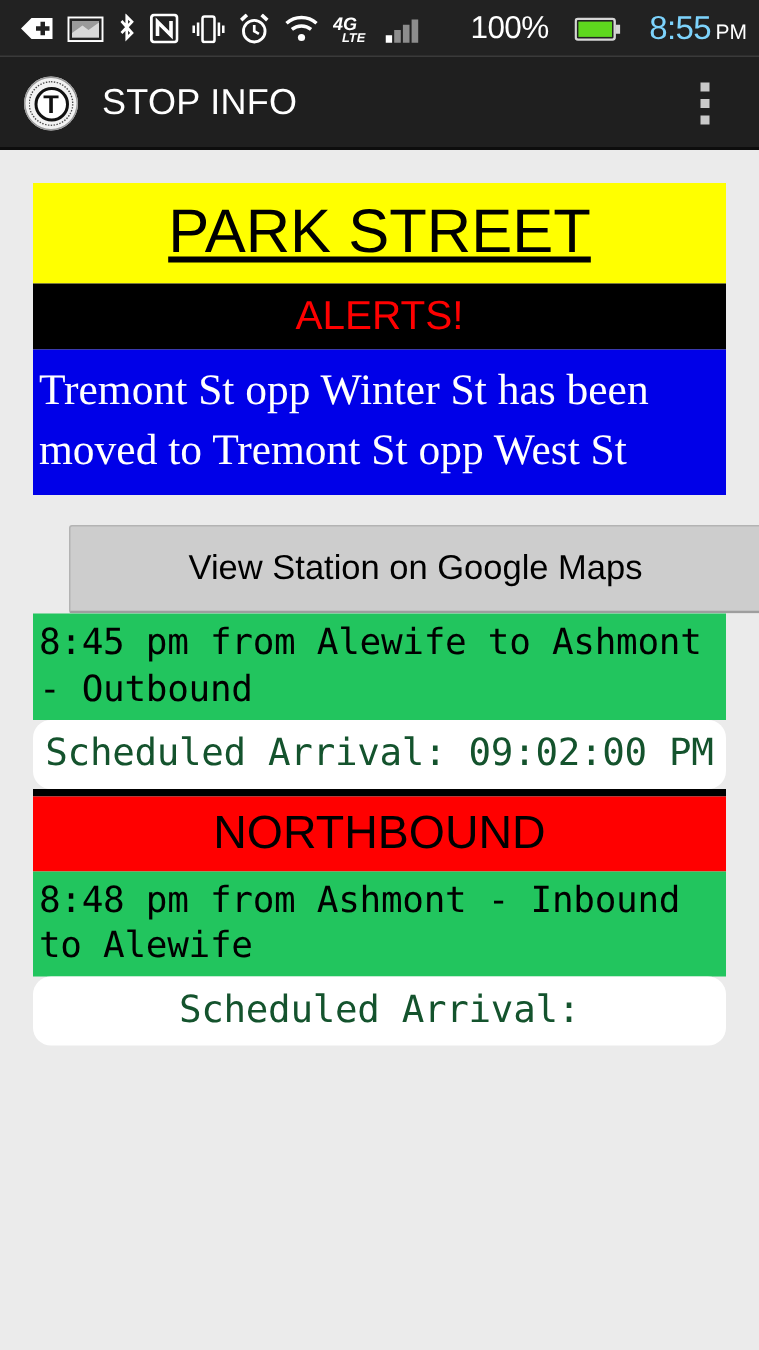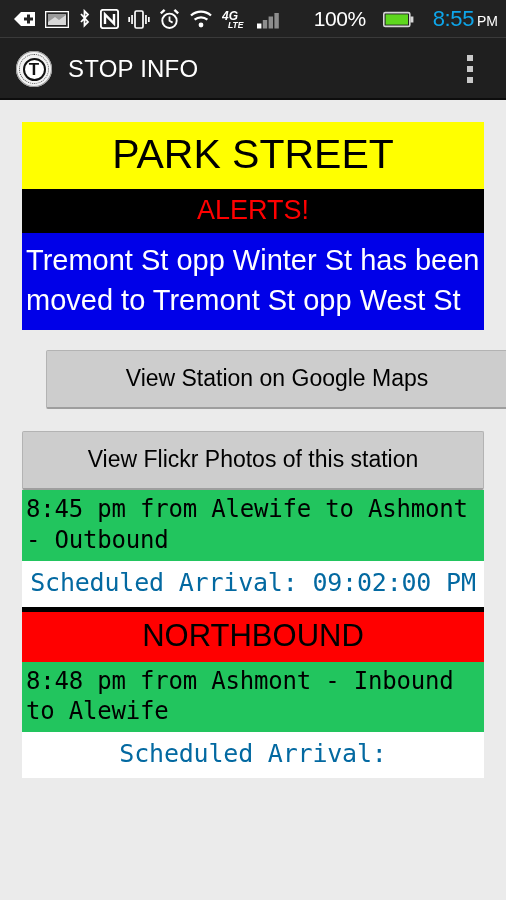--- a/index.html
+++ b/index.html
@@ -24,21 +24,21 @@
     height:1px; background:#3a3a3a;
   }
   .sb-left { display:flex; align-items:center; gap:9px; flex:1; }
   .sb-right { display:flex; align-items:center; gap:17px; }
   .sb-icon { display:block; }
   #status-battery-pct {
     color:#ffffff; font-size:21px; letter-spacing:-0.4px;
     font-family:"Liberation Sans", sans-serif;
   }
   #status-clock {
-    color:#0ea5e9; font-size:22px; letter-spacing:-0.4px;
+    color:#7dd3fc; font-size:22px; letter-spacing:-0.4px;
   }
   #status-clock-ampm {
     color:#ffffff; font-size:14px; margin-left:3px; letter-spacing:0px;
   }
   .clockwrap { display:flex; align-items:baseline; margin-left:2px; }
 
   
   #action-bar {
     height:62px; width:100%;
     background:#1f1f1f;
@@ -95,30 +95,32 @@
   #content { padding-top:22px; }
 
   
   .banner {
     width:100%; text-align:center; line-height:1.05;
   }
   #station-name-banner {
     background:#ffff00; color:#000000;
     font-size:41px; padding:11px 4px 13px;
     letter-spacing:0px;
+    text-decoration:underline;
   }
   #alerts-title-banner {
     background:#000000; color:#ff0000;
     font-size:27px; padding:7px 12px 9px;
   }
   #alert-message-box {
     background:#0000e8; color:#ffffff;
     font-size:29px; line-height:1.38;
     padding:7px 2px 10px 4px;
     text-align:left;
+    font-family:Liberation Serif, serif;
   }
 
   
   .android-button {
     display:block; width:100%;
     background:#cdcdcd;
     border:1px solid #b3b3b3;
     border-bottom:2px solid #9e9e9e;
     border-radius:2px;
     color:#000000;
@@ -143,26 +145,27 @@
   }
   .trip-row {
     background:#22c55e; color:#000000;
     font-family:"DejaVu Sans Mono", monospace;
     font-size:24px; line-height:1.26;
     padding:4px 2px 6px 4px;
     text-align:left;
     letter-spacing:-0.2px;
   }
   .arrival-row {
-    background:#ffffff; color:#0369a1;
+    background:#ffffff; color:#14532d;
     font-family:"DejaVu Sans Mono", monospace;
     font-size:25px; line-height:1.28;
     padding:6px 2px 8px;
     text-align:center;
     letter-spacing:-0.2px;
+    border-radius:12px;
   }
   .section-divider {
     height:5px; background:#000000; width:100%;
   }
 </style>
 </head>
 <body>
 
 <div id="status-bar">
   <div class="sb-left">
@@ -258,21 +261,20 @@
   <div id="content">
 
     <div class="banner" id="station-name-banner">PARK STREET</div>
 
     <div class="banner" id="alerts-title-banner">ALERTS!</div>
 
     <div id="alert-message-box">Tremont St opp Winter St has been moved to Tremont St opp West St</div>
 
     <div class="android-button" id="btn-google-maps">View Station on Google Maps</div>
 
-    <div class="android-button" id="btn-flickr">View Flickr Photos of this station</div>
 
 
     <div class="trip-row">8:45 pm from Alewife to Ashmont - Outbound</div>
     <div class="arrival-row">Scheduled Arrival: 09:02:00 PM</div>
 
     <div class="section-divider"></div>
 
     <div class="direction-banner">NORTHBOUND</div>
     <div class="trip-row">8:48 pm from Ashmont - Inbound to Alewife</div>
     <div class="arrival-row">Scheduled Arrival:</div>

